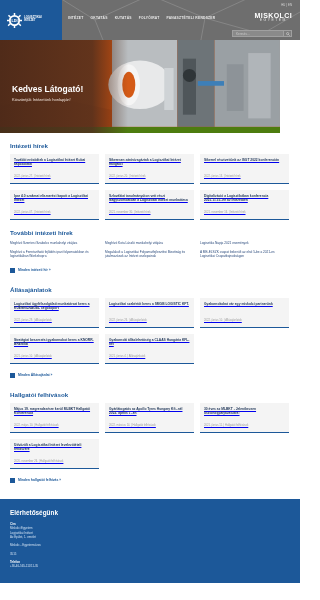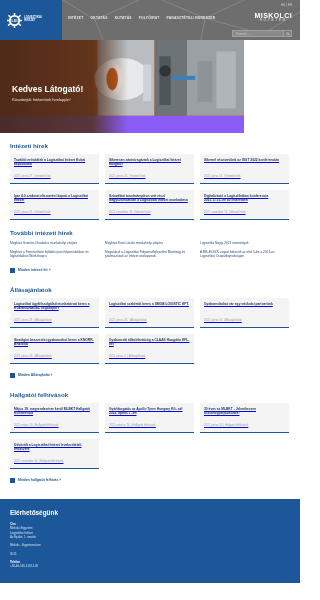--- a/index.html
+++ b/index.html
@@ -127,24 +127,24 @@
     border-left: .5px solid #a0a0a0;
     display: flex;
     align-items: center;
     justify-content: center;
     cursor: pointer;
   }
 
   
   .hero {
     position: relative;
-    width: 244px;
+    width: 280px;
     height: 93px;
     overflow: hidden;
-    background: #8b5cf6;
+    background: #4d7c0f;
   }
   .hero-photo { position: absolute; inset: 0; }
   .hero-overlay {
     position: absolute;
     left: 0; top: 0;
     width: 128px; height: 100%;
     background: linear-gradient(90deg, rgba(70,40,26,.93) 0%, rgba(80,47,30,.86) 72%, rgba(90,52,33,0) 100%);
   }
   .hero-text {
     position: absolute;

